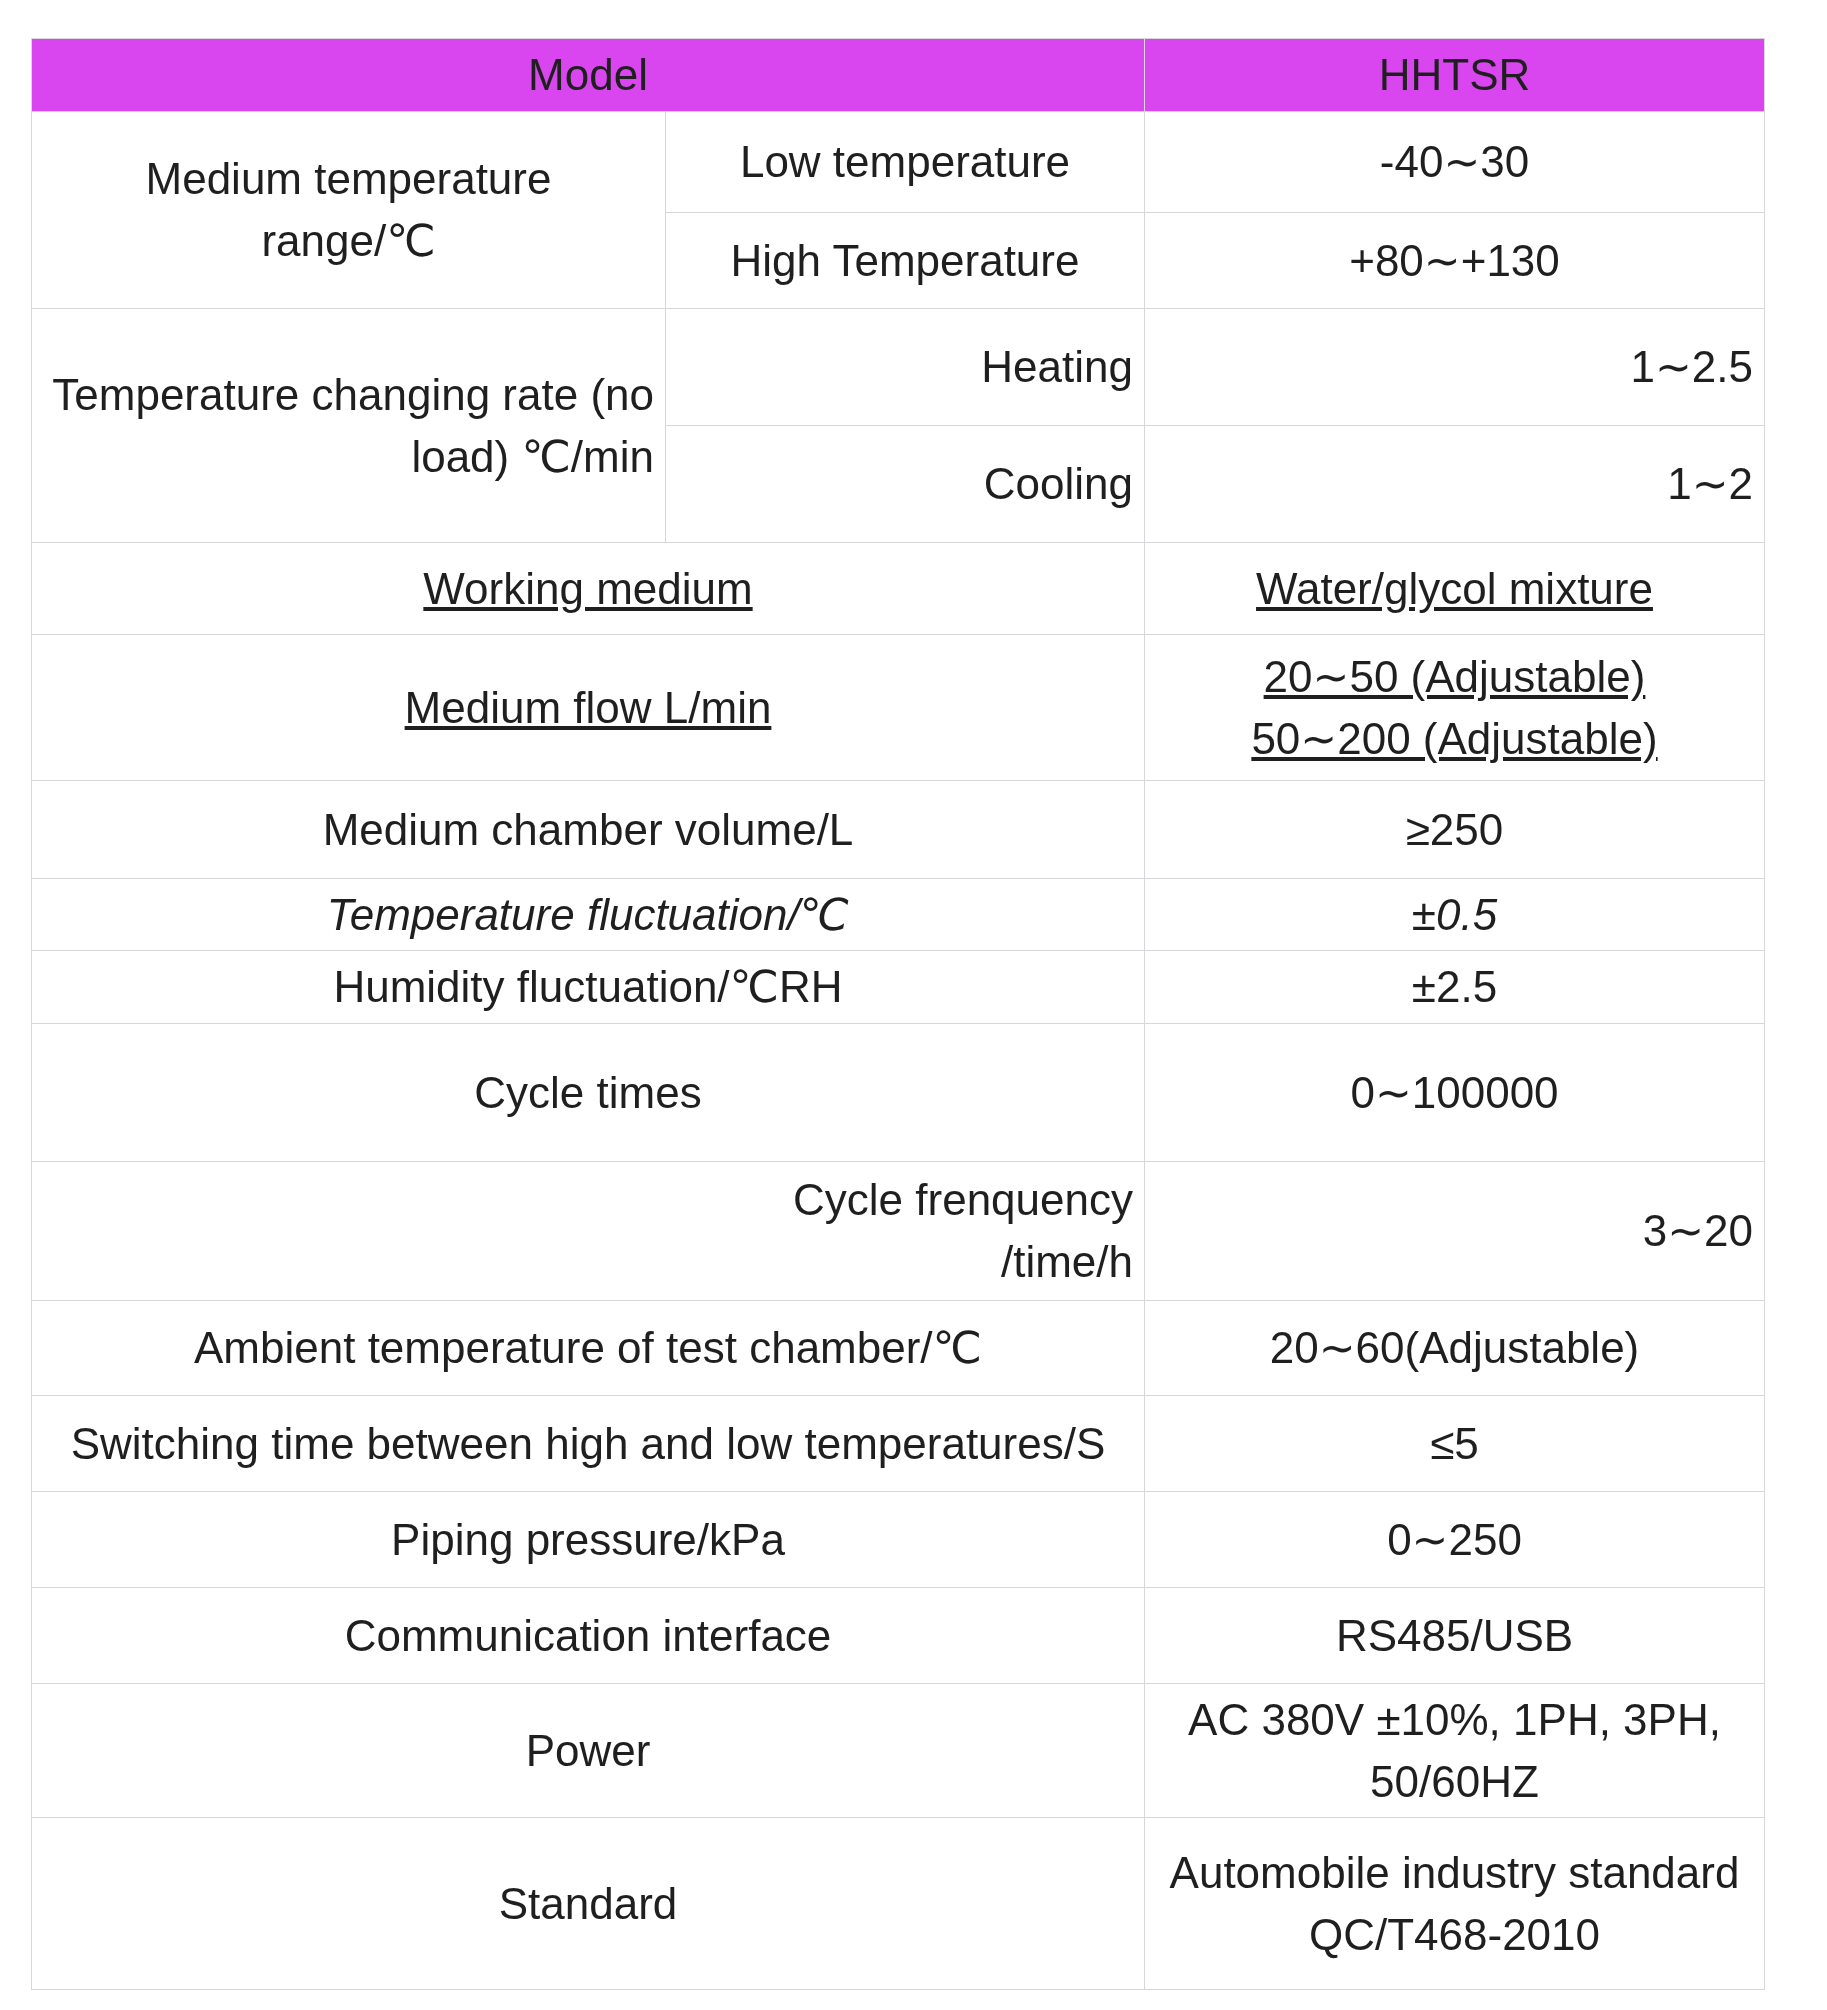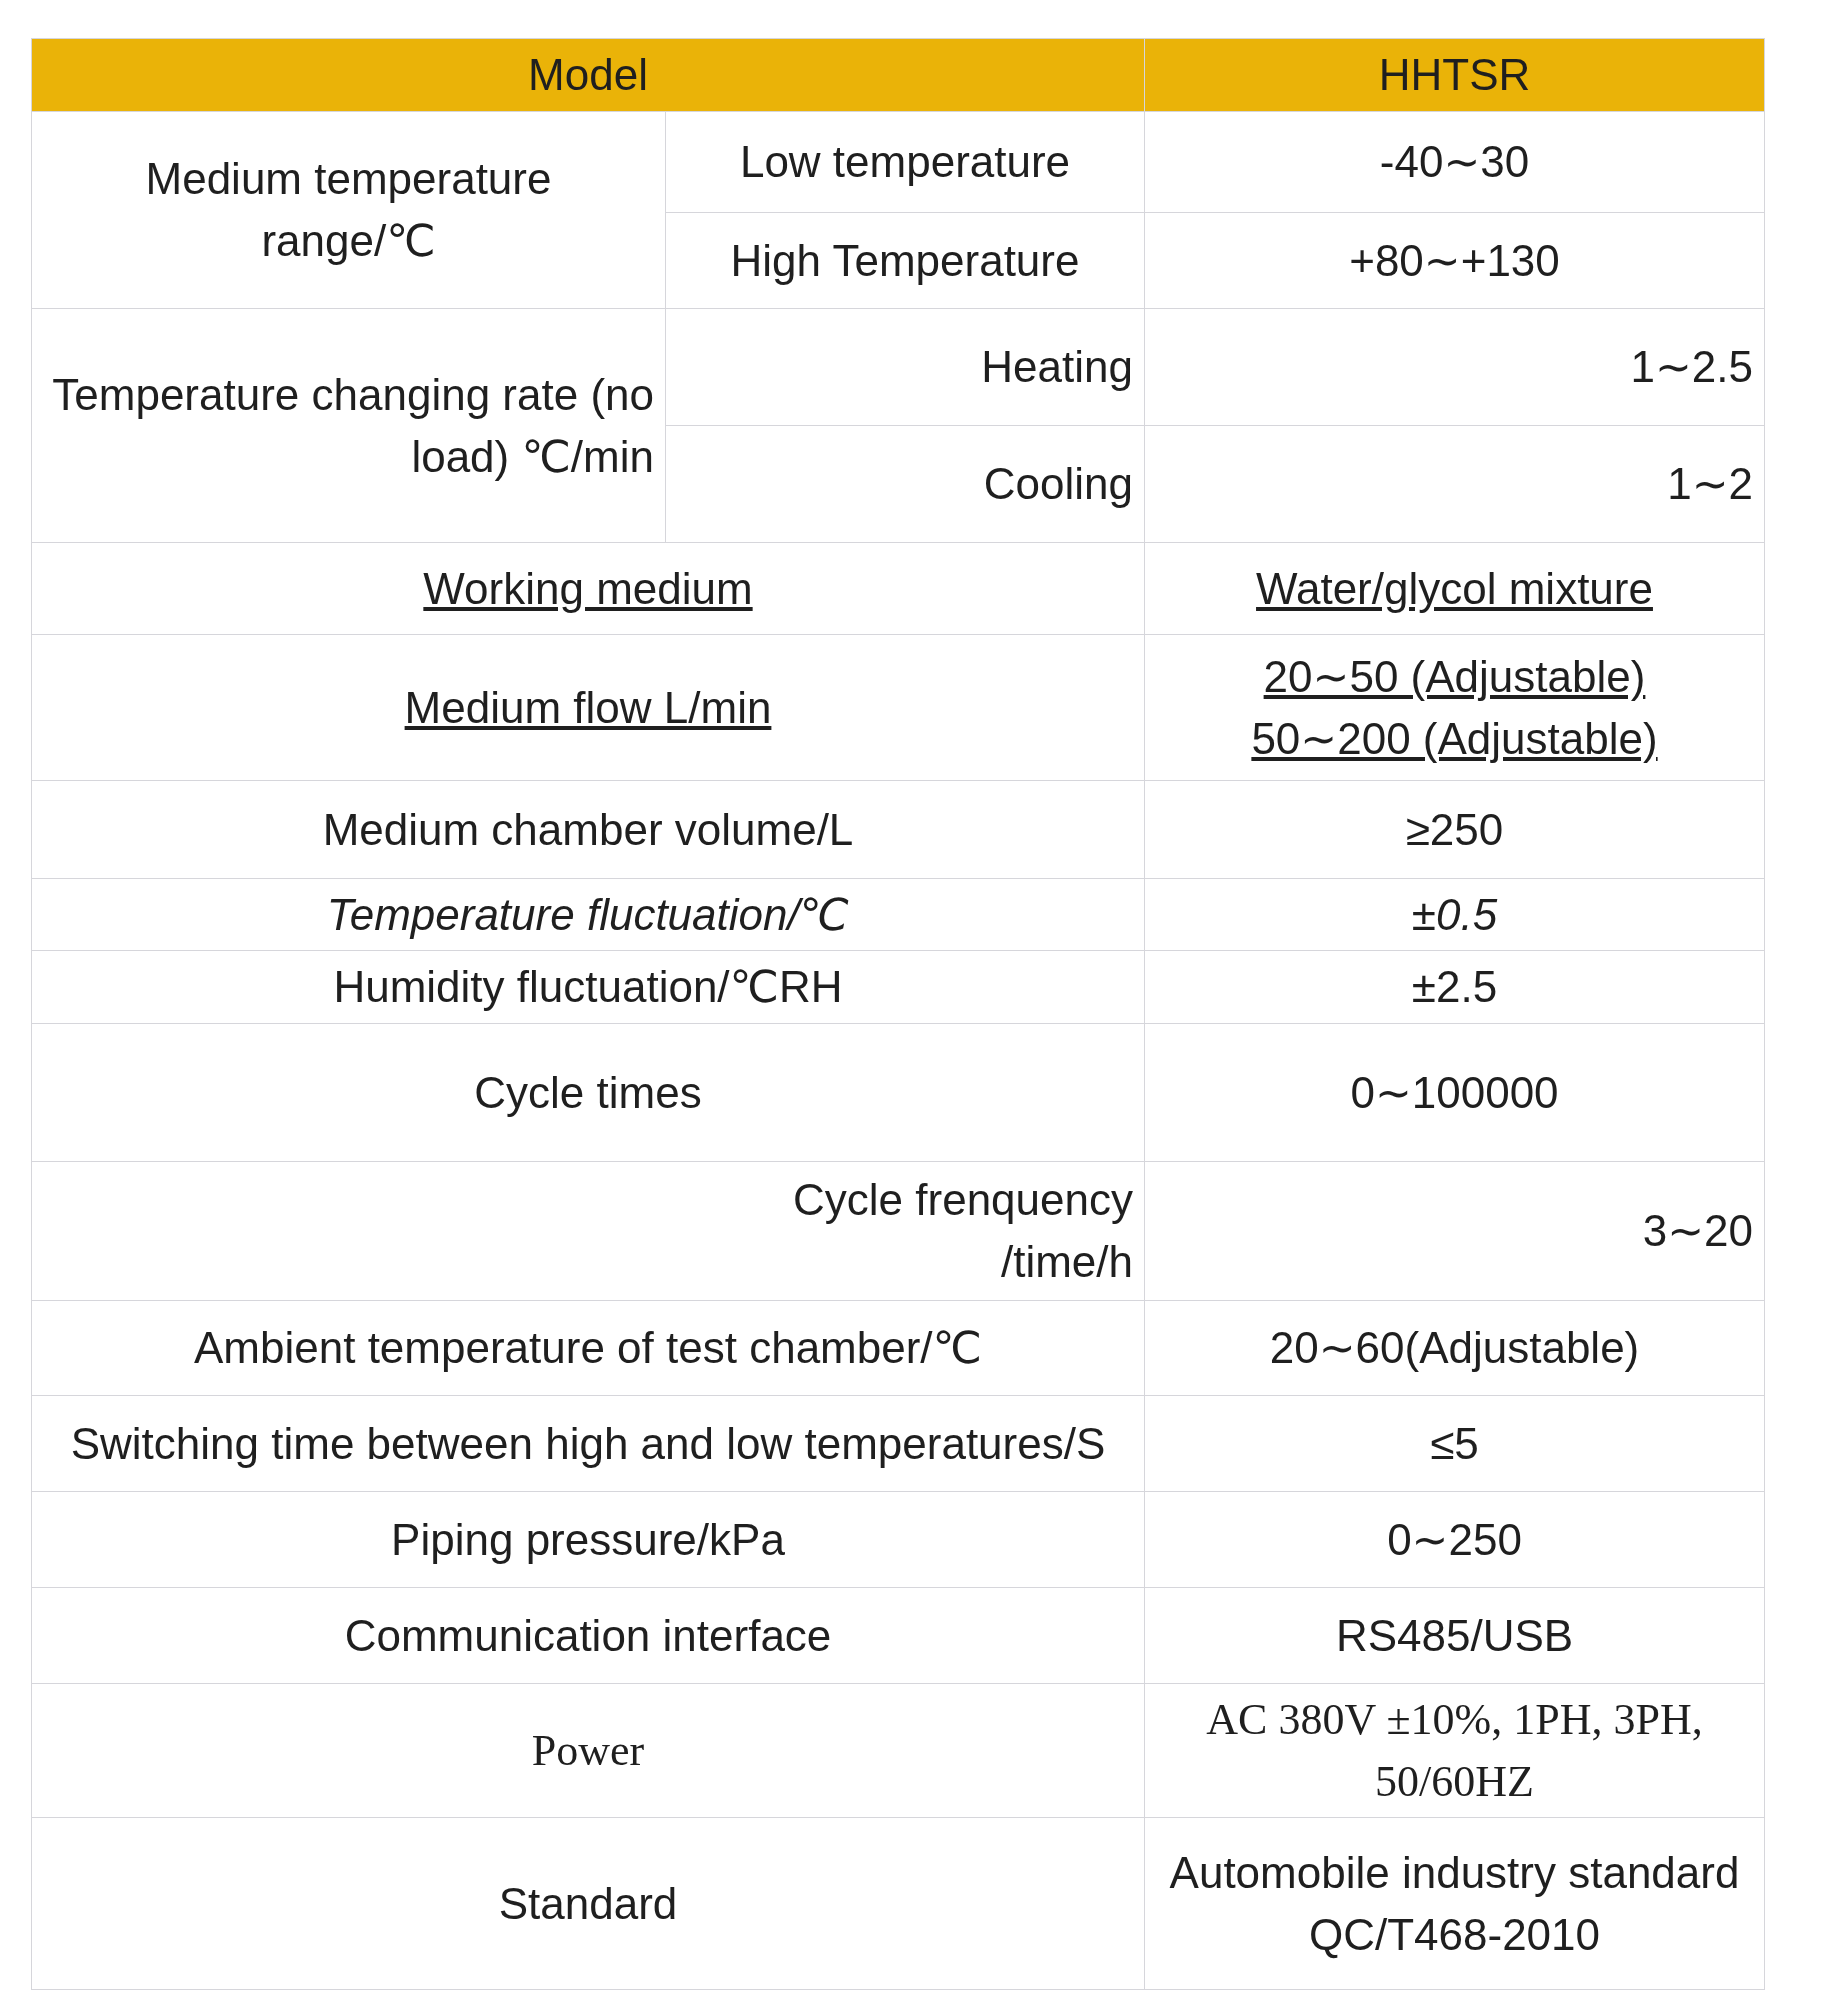--- a/index.html
+++ b/index.html
@@ -23,35 +23,35 @@
     text-align: center;
   }
   .spec-table td {
     border: 1.8px solid #d6d6db;
     vertical-align: middle;
     padding: 3.7px 11px;
     white-space: pre-line;
     overflow: hidden;
   }
   .spec-table tr.header-row td {
-    background: #eab308;
+    background: #d946ef;
   }
   
   .h80  { height: 73px;  }
   .h111 { height: 101px; }
   .h105 { height: 96px; }
   .h128 { height: 117px; text-align: right; }
   .h101 { height: 92px; text-decoration: underline; }
   .h160 { height: 146px; text-decoration: underline; }
   .h107 { height: 98px; }
   .h79  { height: 72px; font-style: italic;  }
   .h151 { height: 138px; }
   .h152 { height: 139px; text-align: right; }
   .h104 { height: 95px; }
-  .h147 { height: 134px; font-family: Liberation Serif, serif; }
+  .h147 { height: 134px; }
   .h188 { height: 172px; }
 </style>
 </head>
 <body>
 
 <table class="spec-table">
   <colgroup>
     <col style="width:634px">
     <col style="width:479px">
     <col style="width:620px">

